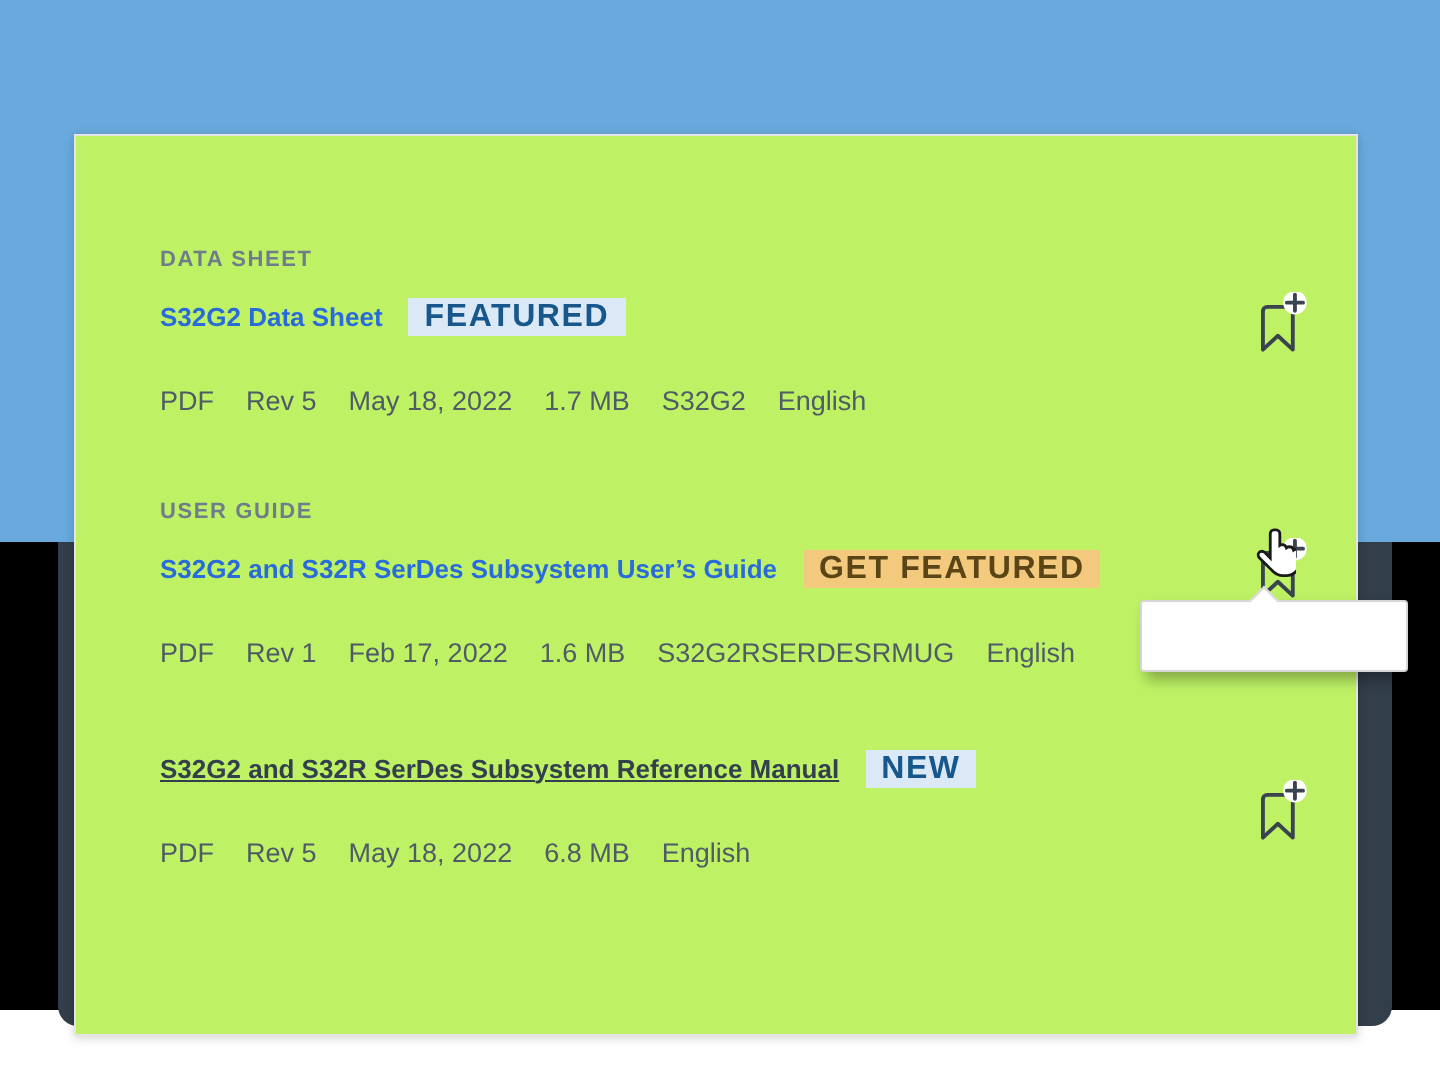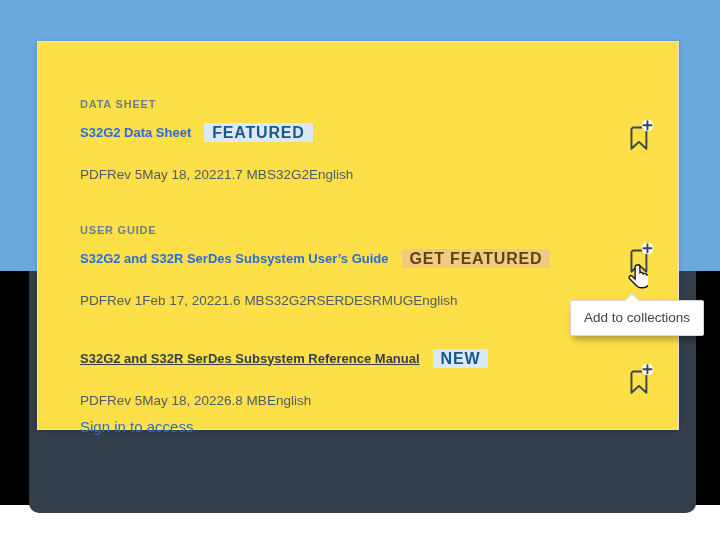--- a/index.html
+++ b/index.html
@@ -19,22 +19,22 @@
   .shadow-panel {
     position: absolute; left: 29px; top: 120px; width: 667px; height: 393px;
     background: #323E4A; border-radius: 10px; z-index: 1;
   }
   .bg-blue {
     position: absolute; left: 0; top: 0; width: 720px; height: 271px;
     background: #69A9DD; z-index: 2;
   }
   
   .card {
-    position: absolute; left: 37px; top: 41px; width: 642px; height: 389px;
-    background: #fde047; border: 1px solid #e4e4e4;
+    position: absolute; left: 37px; top: 67px; width: 642px; height: 451px;
+    background: #bef264; border: 1px solid #e4e4e4;
     box-shadow: 0 1px 5px rgba(0,0,0,0.18);
     z-index: 3;
   }
   .doc-section { position: absolute; left: 42px; right: 64px; }
   .sec-1 { top: 56px; }
   .sec-2 { top: 182px; }
   .sec-3 { top: 304px; }
   .doc-category {
     font-size: 11px; font-weight: 700; letter-spacing: 0.8px;
     color: #6F7C8A; text-transform: uppercase; margin-bottom: 10px;
@@ -46,21 +46,21 @@
   }
   .locked .doc-title { color: #333F4D; cursor: default; text-decoration: underline; }
   .badge {
     display: inline-block; height: 19px; line-height: 19px; padding: 0 8px;
     font-size: 16px; font-weight: 700; letter-spacing: 0.8px;
     white-space: nowrap; flex: 0 0 auto;
   }
   .badge-blue { background: #DBE9F7; color: #17578C; }
   .badge-orange { background: #F3C97E; color: #5A4517; }
   .doc-meta {
-    display: flex; font-size: 13.5px; color: #4F5B66; white-space: nowrap; margin-top: 23px;
+    display: flex; gap: 16px; font-size: 13.5px; color: #4F5B66; white-space: nowrap; margin-top: 23px;
   }
   .signin-link {
     position: absolute; left: 42px; top: 376px;
     font-size: 15px; color: #2A6BDC; text-decoration: none; cursor: pointer;
   }
   
   .bm-btn {
     position: absolute; left: 588px; width: 28px; height: 32px;
     background: none; border: none; cursor: pointer; padding: 0;
   }
@@ -135,21 +135,20 @@
     </div>
     <div class="doc-meta">
       <span>PDF</span>
       <span>Rev 5</span>
       <span>May 18, 2022</span>
       <span>6.8 MB</span>
       <span>English</span>
     </div>
   </div>
 
-  <a class="signin-link">Sign in to access</a>
 
   <button class="bm-btn bm-1">
     <span>
       <svg width="28" height="32" viewBox="0 0 26 30" fill="none">
         <path d="M5 27 V9 a2 2 0 0 1 2 -2 h10 a2 2 0 0 1 2 2 v18 l-7 -6.5 Z" stroke="#39444E" stroke-width="1.8" stroke-linejoin="round"></path>
         <circle cx="20" cy="5" r="5.5" fill="#ffffff"></circle>
         <path d="M20 1.2 V8.8 M16.2 5 H23.8" stroke="#39444E" stroke-width="1.8" stroke-linecap="round"></path>
       </svg>
     </span>
   </button>
@@ -168,20 +167,19 @@
         <path d="M5 27 V9 a2 2 0 0 1 2 -2 h10 a2 2 0 0 1 2 2 v18 l-7 -6.5 Z" stroke="#39444E" stroke-width="1.8" stroke-linejoin="round"></path>
         <circle cx="20" cy="5" r="5.5" fill="#ffffff"></circle>
         <path d="M20 1.2 V8.8 M16.2 5 H23.8" stroke="#39444E" stroke-width="1.8" stroke-linecap="round"></path>
       </svg>
     </span>
   </button>
 </div>
 
 <div class="tooltip">
   <div class="tooltip-caret"></div>
-  <span>Add to collections</span>
 </div>
 
 <div class="cursor">
   <svg width="22" height="30" viewBox="0 0 320 512">
     <path fill="#ffffff" stroke="#1a1a1a" stroke-width="24" d="M160 16c-17.7 0-32 14.3-32 32v208l-48.2-48.2c-12.5-12.5-32.8-12.5-45.3 0s-12.5 32.8 0 45.3L152.6 371.2c22.1 22.1 52.1 34.8 83.4 34.8h30c61.9 0 112-50.1 112-112v-80c0-17.7-14.3-32-32-32-7 0-13.5 2.3-18.7 6.1C323.3 172 308.7 160 291 160c-9.5 0-18.2 3.5-24.9 9.3-5.2-15.9-20.1-27.3-37.7-27.3-7 0-13.5 2.3-18.7 6.1V48c0-17.7-14.3-32-32-32z"></path>
   </svg>
 </div>
 
 </body></html>

